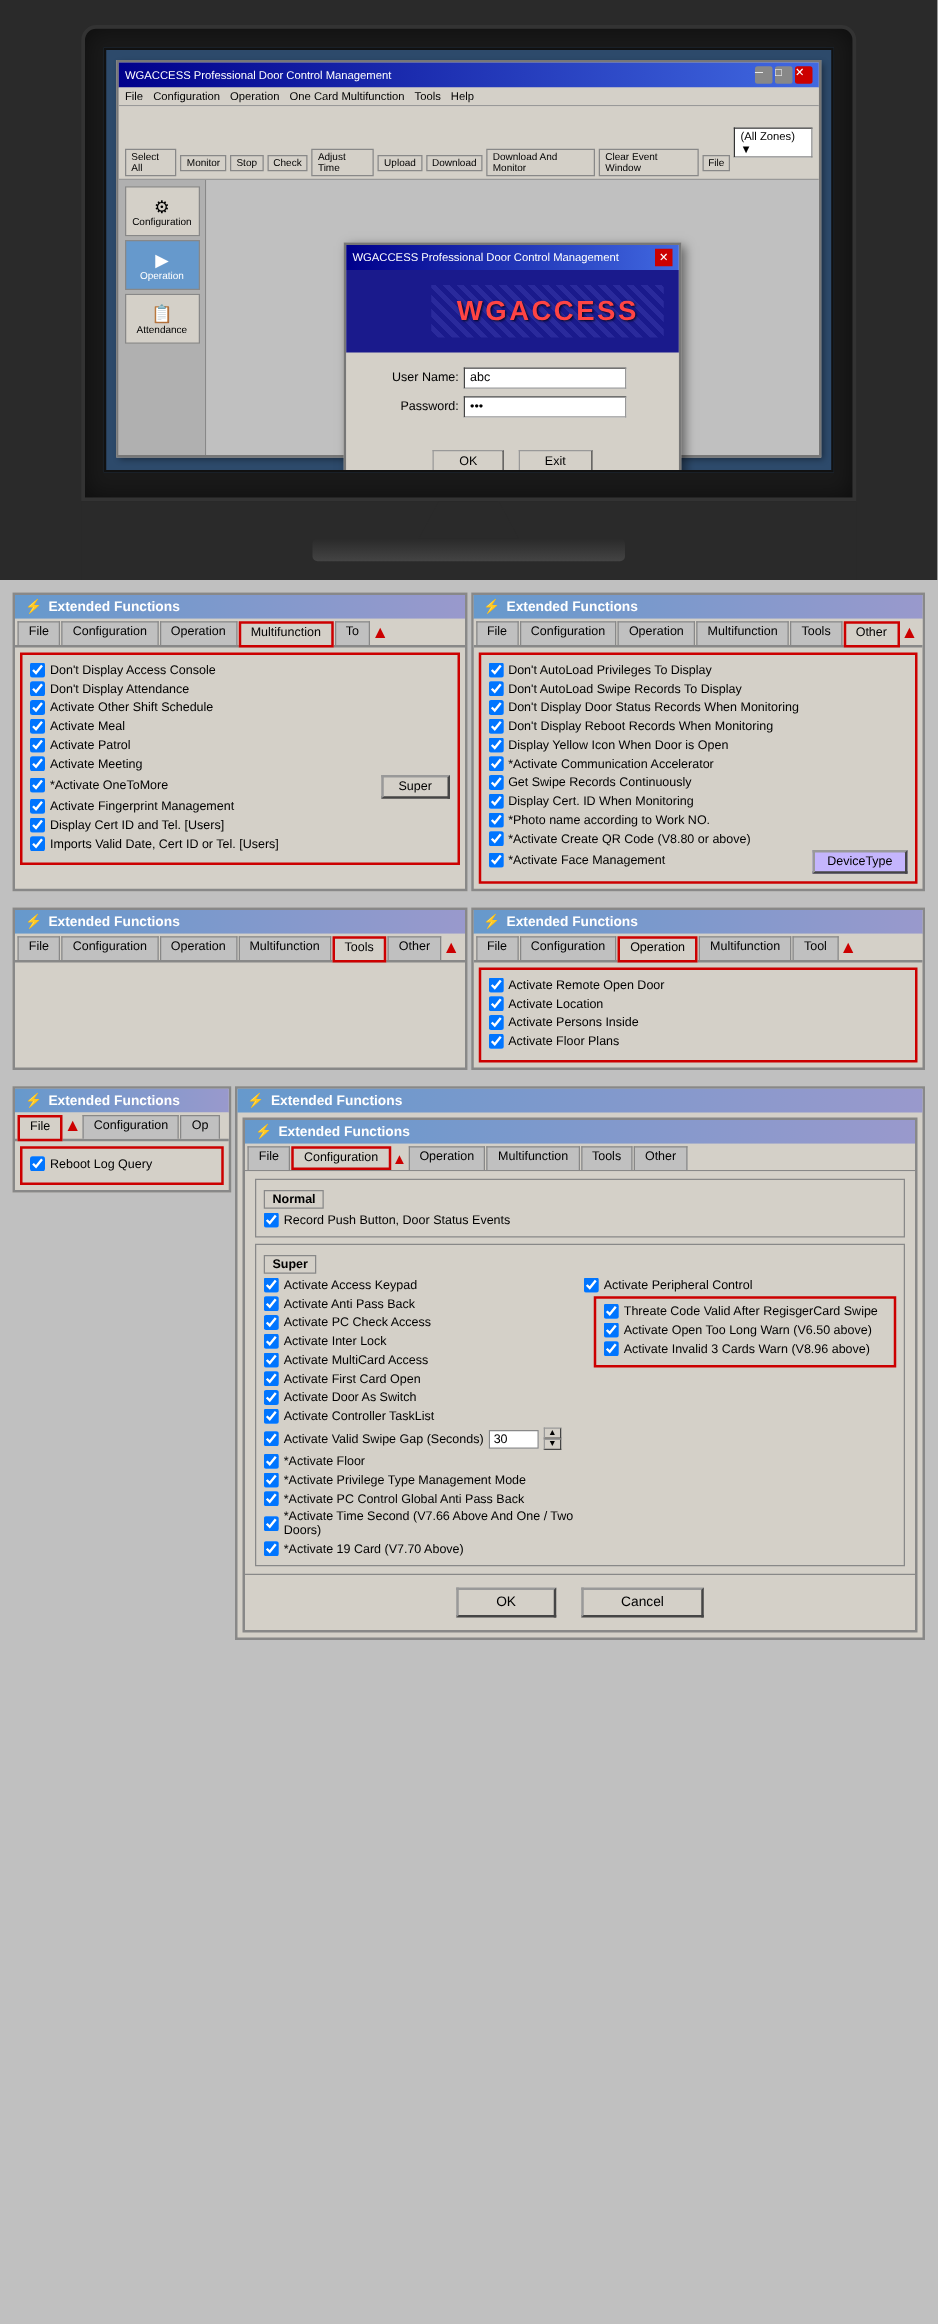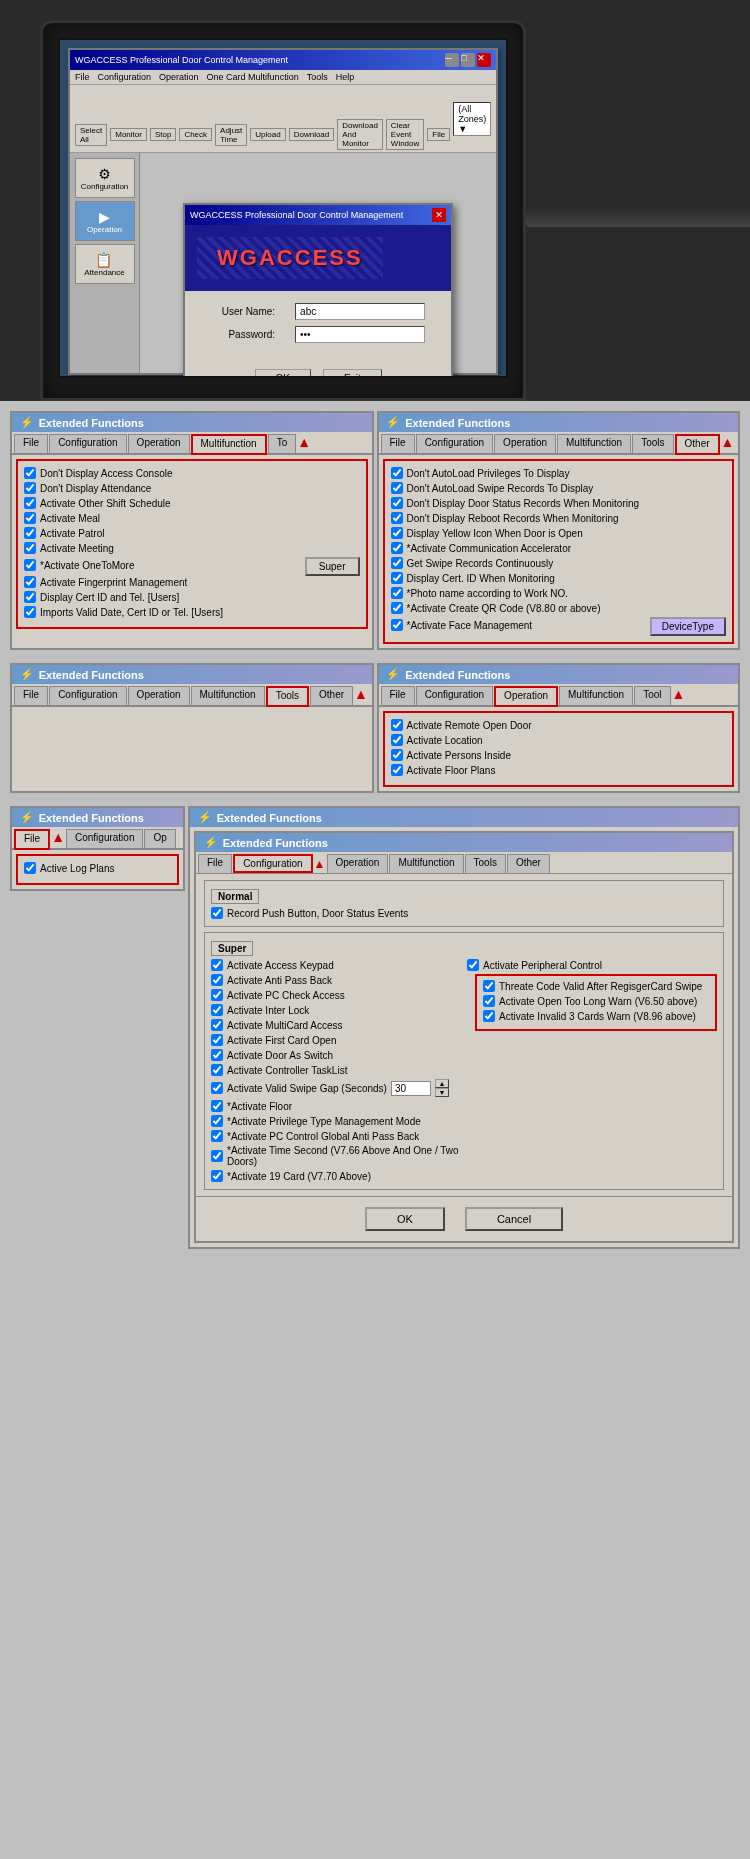--- a/index.html
+++ b/index.html
@@ -8,20 +8,21 @@
       background: #c0c0c0;
       font-family: 'Arial', sans-serif;
       font-size: 11px;
     }
 
     
     .monitor-section {
       background: #2a2a2a;
       padding: 20px 40px 0 40px;
       display: flex;
+      flex-direction: column;
       align-items: center;
     }
     .monitor-bezel {
       background: #1a1a1a;
       border-radius: 12px 12px 0 0;
       padding: 15px 15px 20px 15px;
       width: 620px;
       border: 3px solid #333;
       box-shadow: inset 0 0 20px rgba(0,0,0,0.5);
     }
@@ -152,21 +153,21 @@
     .dialog-close {
       background: #c00;
       color: white;
       border: none;
       width: 14px; height: 14px;
       font-size: 9px;
       cursor: pointer;
     }
     .dialog-header {
       background: #1a1a8c;
-      text-align: left;
+      text-align: right;
       padding: 12px;
       position: relative;
     }
     .dialog-logo-bg {
       background: repeating-linear-gradient(
         45deg,
         #1a1a8c 0px, #1a1a8c 4px,
         #2a2a9c 4px, #2a2a9c 8px
       );
       padding: 8px 20px;
@@ -180,21 +181,21 @@
       text-shadow: 1px 1px 2px rgba(0,0,0,0.8);
     }
     .dialog-body {
       padding: 12px 20px;
       background: #d4d0c8;
     }
     .dialog-field {
       display: flex;
       align-items: center;
       margin-bottom: 6px;
-      gap: 20px;
+      gap: 4px;
     }
     .dialog-label {
       font-size: 10px;
       width: 70px;
       text-align: right;
     }
     .dialog-input {
       background: white;
       border: 1px inset #999;
       padding: 2px 4px;
@@ -720,21 +721,21 @@
         </div>
         <div class="panel-tabs">
           <span class="panel-tab active highlighted">File</span>
           <span class="red-arrow" style="align-self:flex-end;margin-bottom:3px;">▲</span>
           <span class="panel-tab">Configuration</span>
           <span class="panel-tab">Op</span>
         </div>
         <div class="content-box">
           <div class="checkbox-item">
             <input type="checkbox" checked="" style="">
-            <span>Active Log Plans</span>
+            <span>Reboot Log Query</span>
           </div>
         </div>
       </div>
     </div>
 
     <div style="flex:1;">
       <div class="ext-panel">
         <div class="ext-panel-titlebar">
           <span class="lightning">⚡</span>
           <span>Extended Functions</span>

